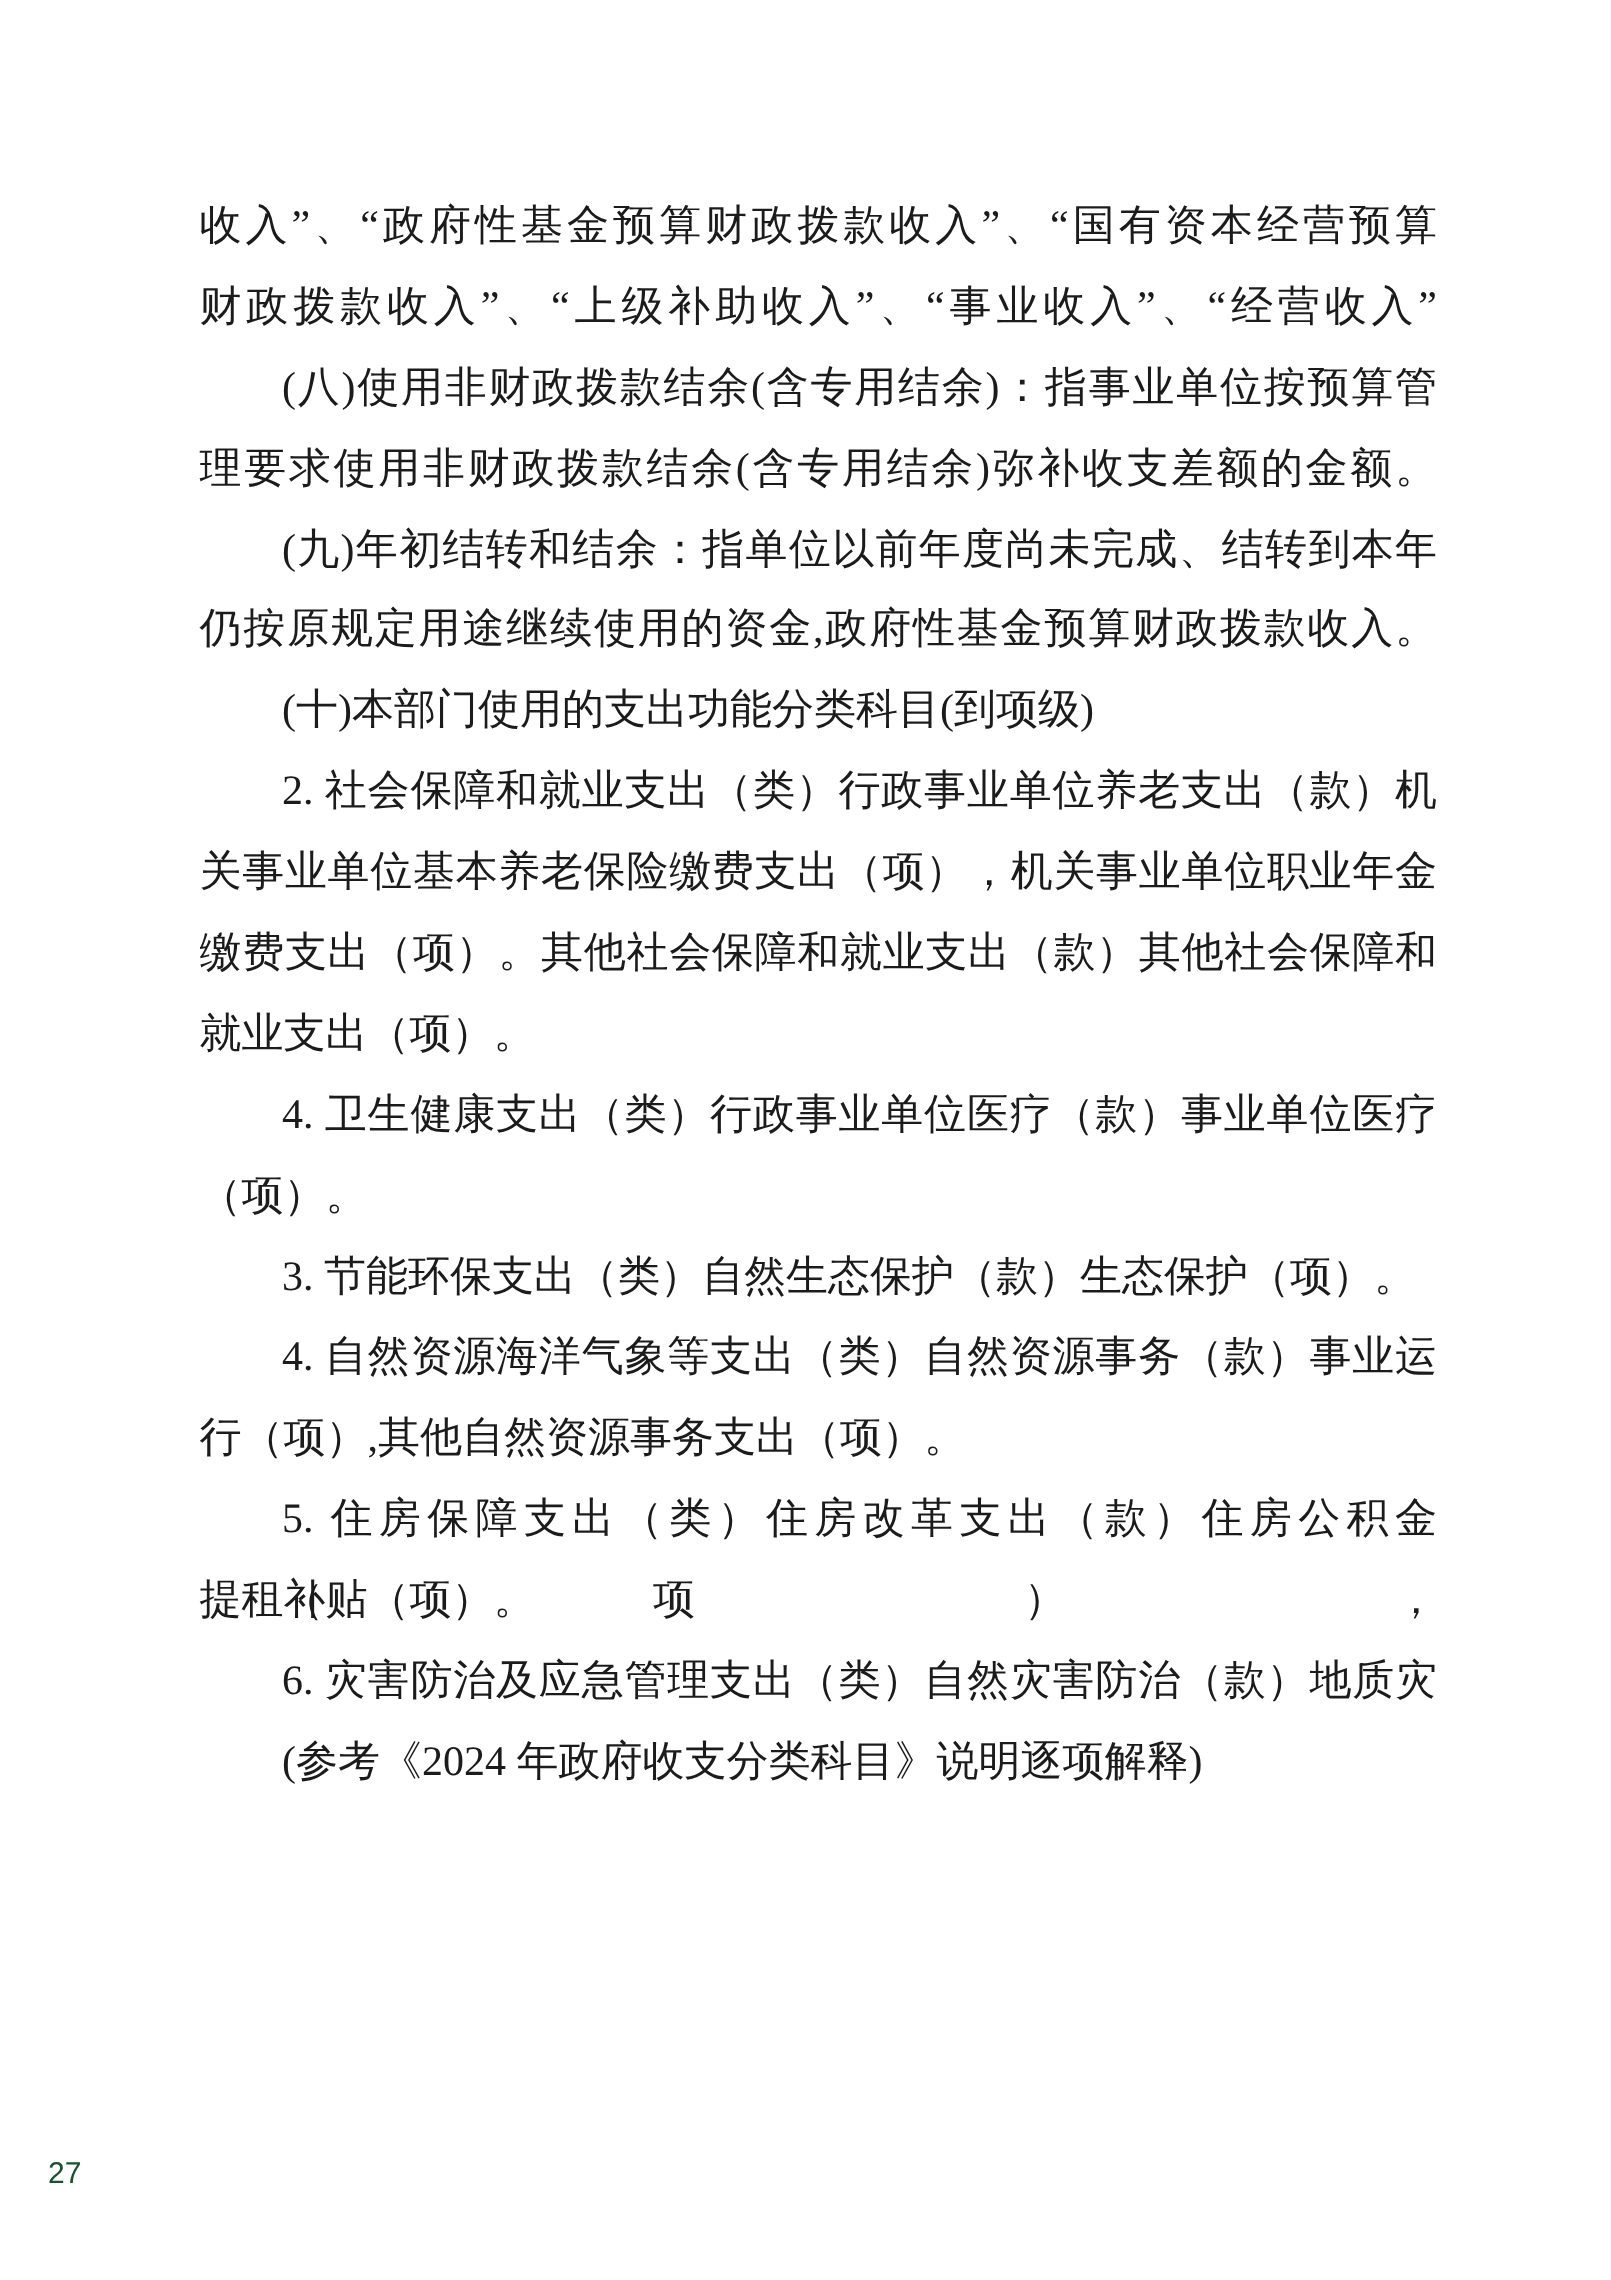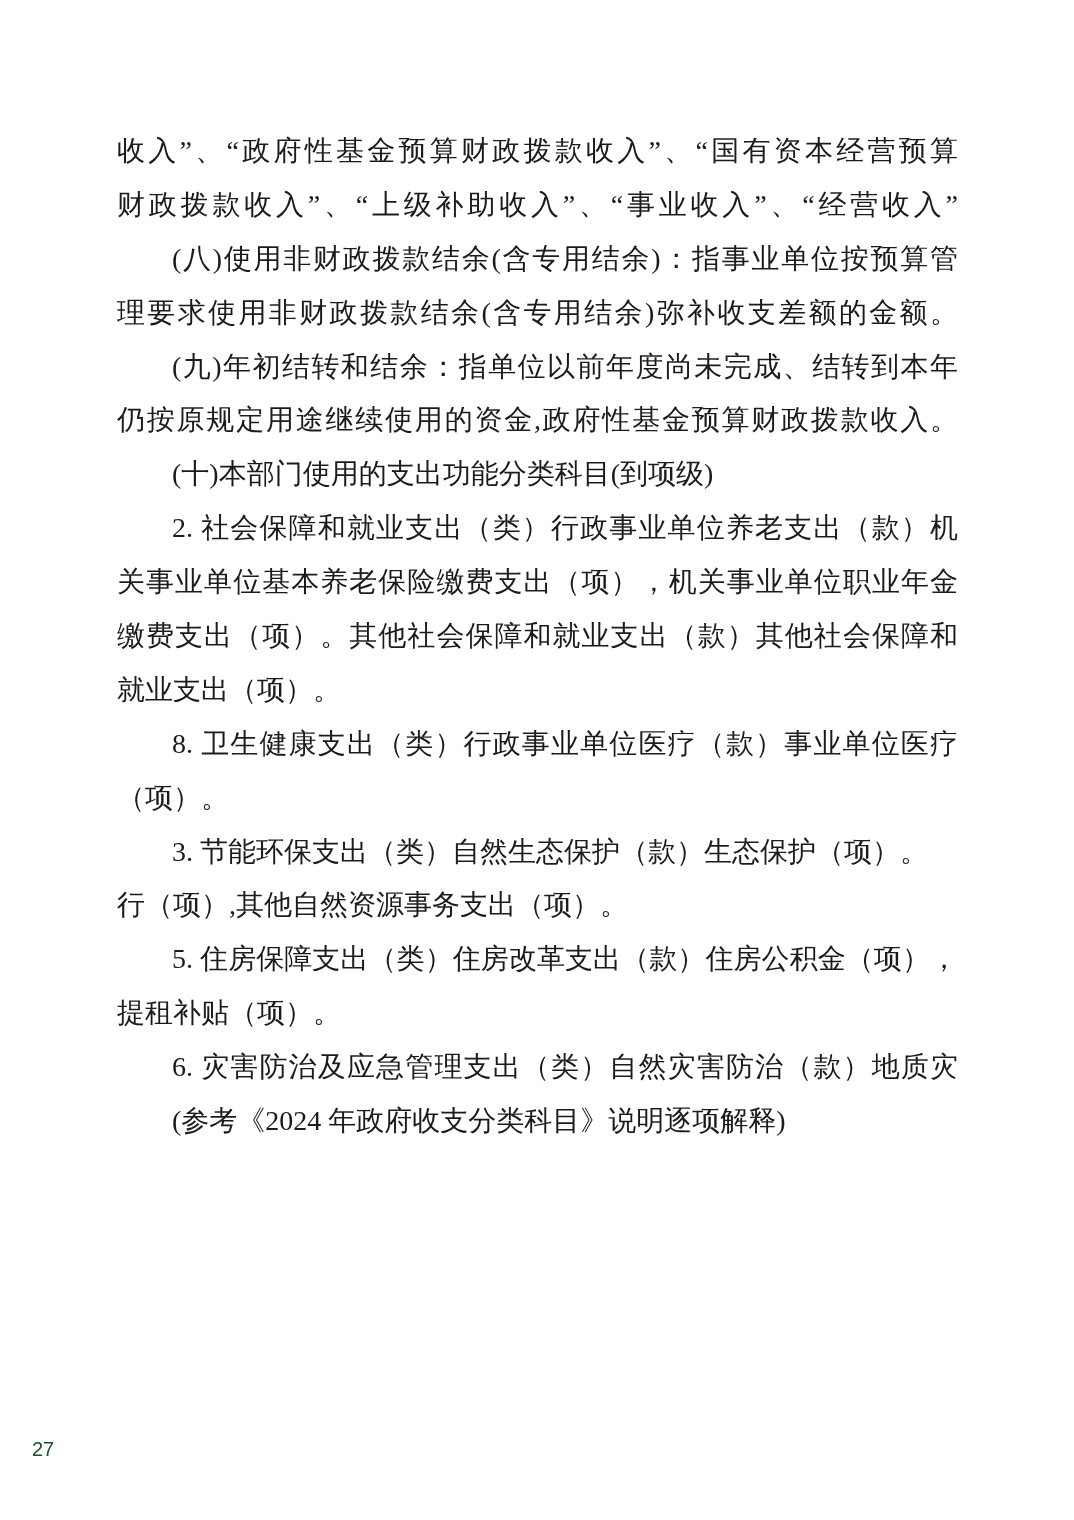--- a/index.html
+++ b/index.html
@@ -22,20 +22,21 @@
     top: 124px;
     width: 841px;
   }
   .line {
     height: 53.9px;
     line-height: 53.9px;
     font-size: 28px;
     letter-spacing: 0;
     white-space: nowrap;
     text-align: left;
+    margin-left: 16px;
   }
   .line.justify {
     white-space: normal;
     text-align: justify;
     text-align-last: justify;
   }
   .line.indent {
     padding-left: 55px;
   }
   .page-number {
@@ -59,23 +60,24 @@
       <div class="line justify">财政拨款收入”、“上级补助收入”、“事业收入”、“经营收入”</div>
       <div class="line indent justify">(八)使用非财政拨款结余(含专用结余)：指事业单位按预算管</div>
       <div class="line justify">理要求使用非财政拨款结余(含专用结余)弥补收支差额的金额。</div>
       <div class="line indent justify">(九)年初结转和结余：指单位以前年度尚未完成、结转到本年</div>
       <div class="line justify">仍按原规定用途继续使用的资金,政府性基金预算财政拨款收入。</div>
       <div class="line indent">(十)本部门使用的支出功能分类科目(到项级)</div>
       <div class="line indent justify">2. 社会保障和就业支出（类）行政事业单位养老支出（款）机</div>
       <div class="line justify">关事业单位基本养老保险缴费支出（项），机关事业单位职业年金</div>
       <div class="line justify">缴费支出（项）。其他社会保障和就业支出（款）其他社会保障和</div>
       <div class="line">就业支出（项）。</div>
-      <div class="line indent justify">8. 卫生健康支出（类）行政事业单位医疗（款）事业单位医疗</div>
+      <div class="line indent justify">4. 卫生健康支出（类）行政事业单位医疗（款）事业单位医疗</div>
       <div class="line">（项）。</div>
       <div class="line indent">3. 节能环保支出（类）自然生态保护（款）生态保护（项）。</div>
+      <div class="line indent justify">4. 自然资源海洋气象等支出（类）自然资源事务（款）事业运</div>
       <div class="line">行（项）,其他自然资源事务支出（项）。</div>
       <div class="line indent justify">5. 住房保障支出（类）住房改革支出（款）住房公积金（项），</div>
       <div class="line">提租补贴（项）。</div>
       <div class="line indent justify">6. 灾害防治及应急管理支出（类）自然灾害防治（款）地质灾</div>
       <div class="line indent">(参考《2024 年政府收支分类科目》说明逐项解释)</div>
     </div>
   <div class="page-number">27</div>
 </div>
 
 </body></html>

